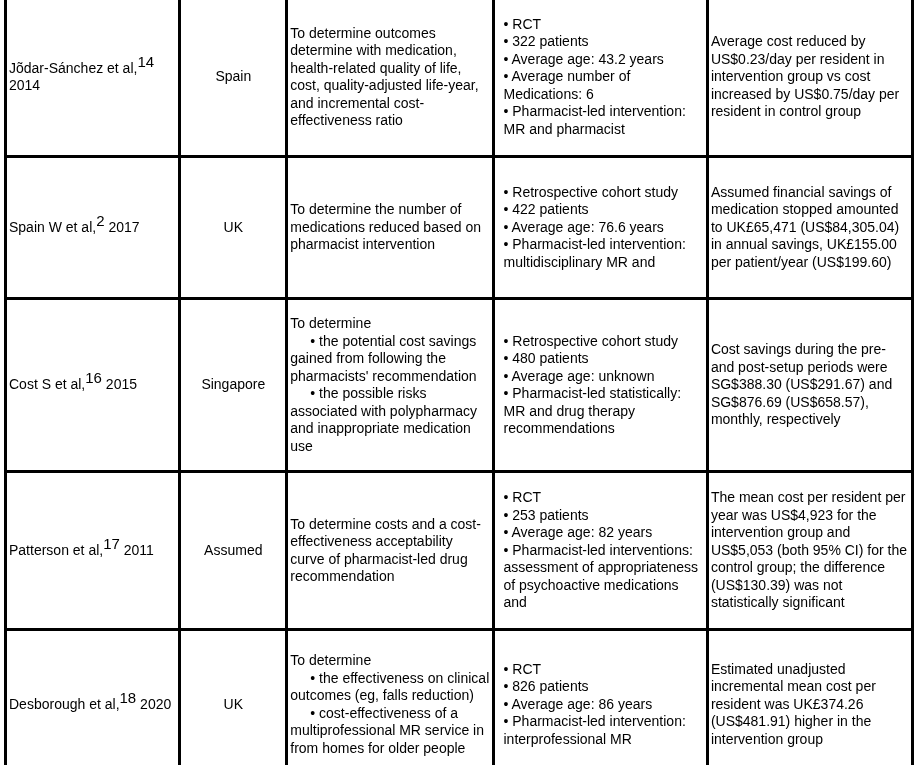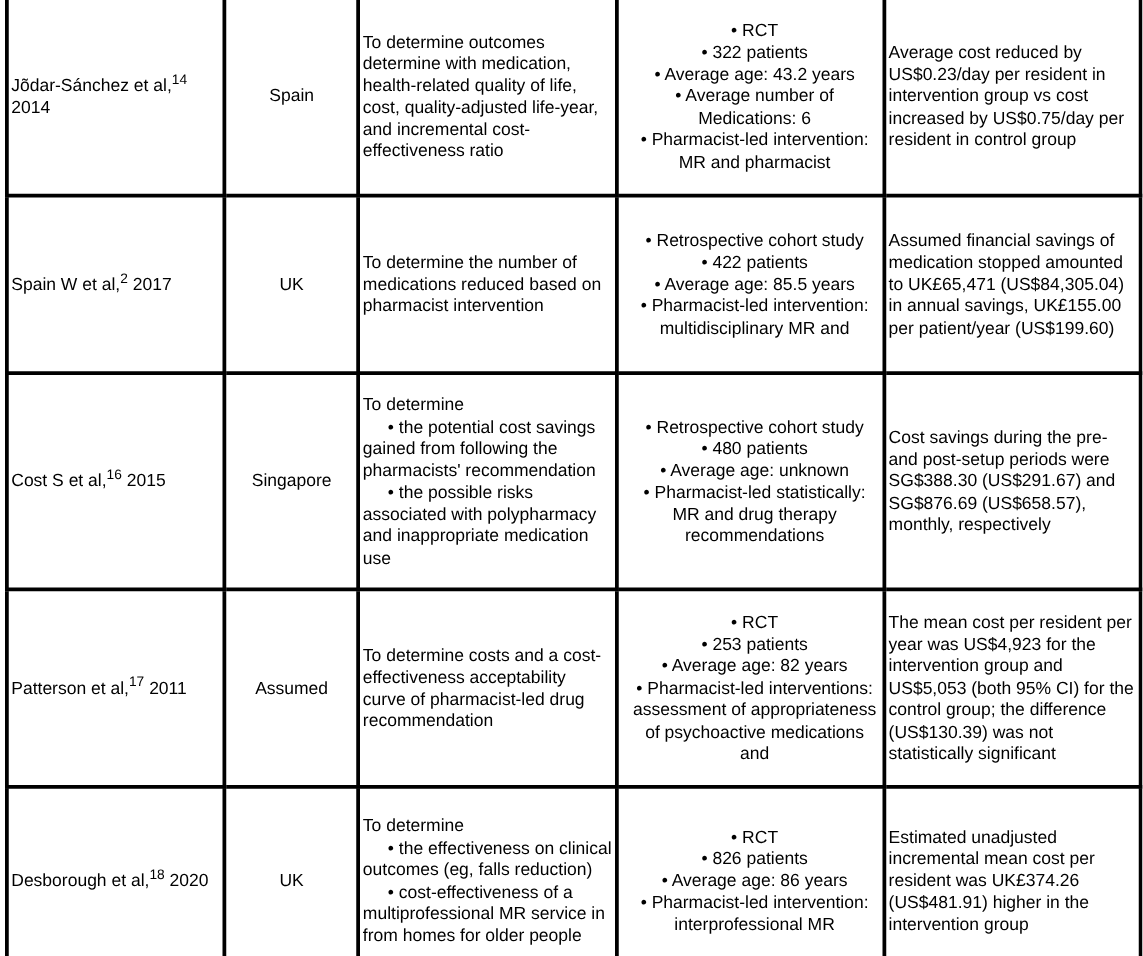--- a/index.html
+++ b/index.html
@@ -13,22 +13,22 @@
     border: 3px solid #000;
     vertical-align: middle;
     padding: 0 2px;
     overflow: hidden;
   }
   .tbl td.c-study { width: 170px; text-align: left; }
   .tbl td.c-country { width: 101px; text-align: center; }
   .tbl td.c-obj { width: 203px; text-align: left; }
   .tbl td.c-design { width: 203px; text-align: left; padding-left: 8px; }
   .tbl td.c-result { width: 201px; text-align: left; }
-  .cellwrap { overflow: hidden; text-align: center; }
-  sup { font-size: 11px; line-height: 0; vertical-align: 6px; }
+  .cellwrap { overflow: hidden; }
+  sup { font-size: 15px; line-height: 0; vertical-align: 6px; }
   .line { display: block; }
 </style>
 </head>
 <body>
 
 <table class="tbl">
   <tbody id="tbody">
       <tr style="height: 159px;">
         <td class="c-study"><span>Jõdar-Sánchez et al,</span><sup>14</sup><br><span>2014</span></td>
         <td class="c-country">Spain</td>
@@ -49,21 +49,21 @@
       <tr style="height: 142px;">
         <td class="c-study"><span>Spain W et al,</span><sup>2</sup> <span>2017</span></td>
         <td class="c-country">UK</td>
         <td class="c-obj">
           <span class="line">To determine the number of medications reduced based on pharmacist intervention</span>
         </td>
         <td class="c-design">
           <div class="cellwrap" style="max-height: 139px;">
             <span class="line"><span>• </span><span>Retrospective cohort study</span></span>
             <span class="line"><span>• </span><span>422 patients</span></span>
-            <span class="line"><span>• </span><span>Average age: 85.5 years</span></span>
+            <span class="line"><span>• </span><span>Average age: 76.6 years</span></span>
             <span class="line"><span>• </span><span>Pharmacist-led intervention: multidisciplinary MR and</span></span>
           </div>
         </td>
         <td class="c-result">Assumed financial savings of medication stopped amounted to UK£65,471 (US$84,305.04) in annual savings, UK£155.00 per patient/year (US$199.60)</td>
       </tr>
       <tr style="height: 173px;">
         <td class="c-study"><span>Cost S et al,</span><sup>16</sup> <span>2015</span></td>
         <td class="c-country">Singapore</td>
         <td class="c-obj">
           <span class="line">To determine</span>

